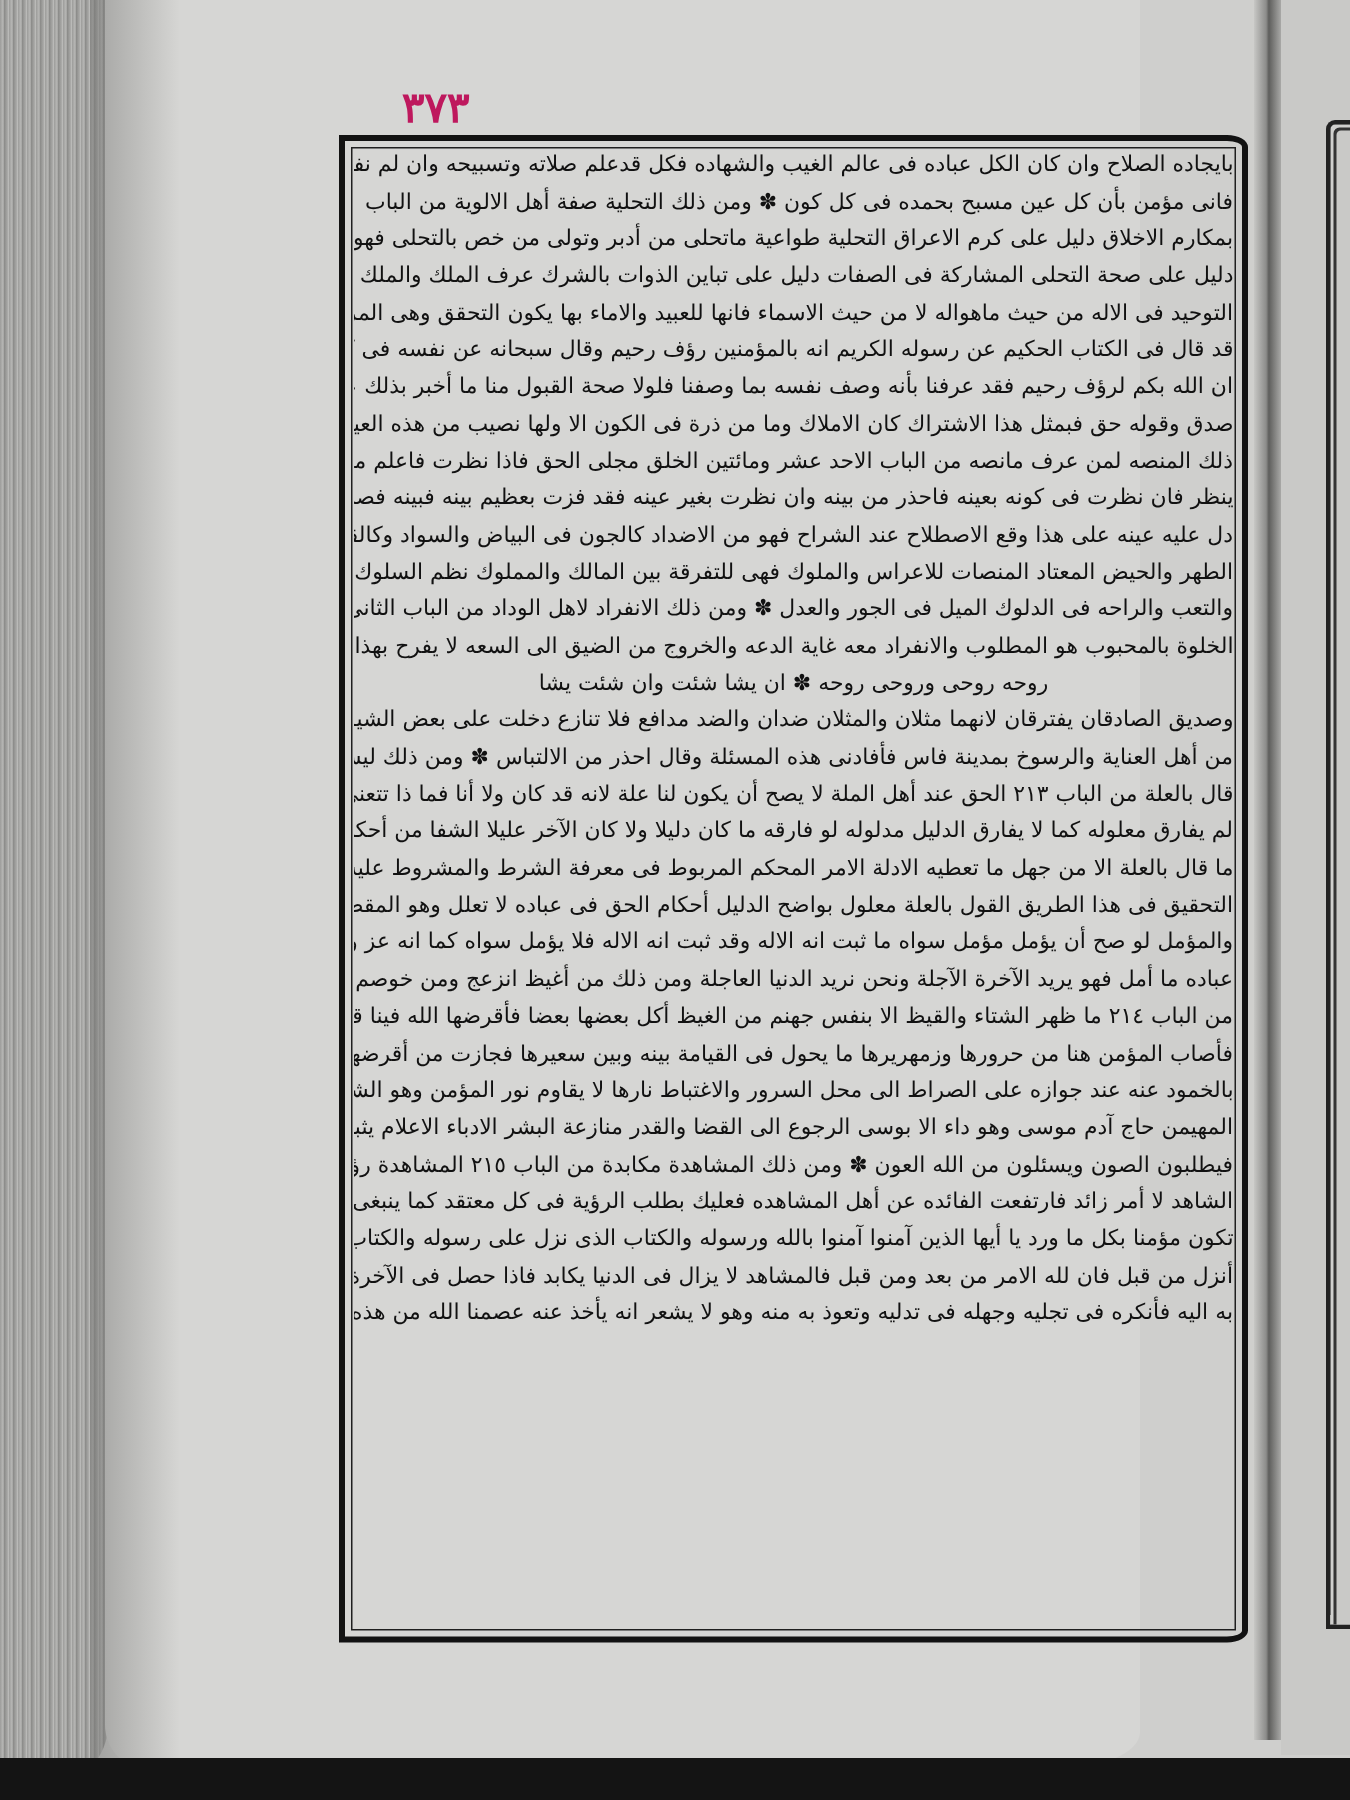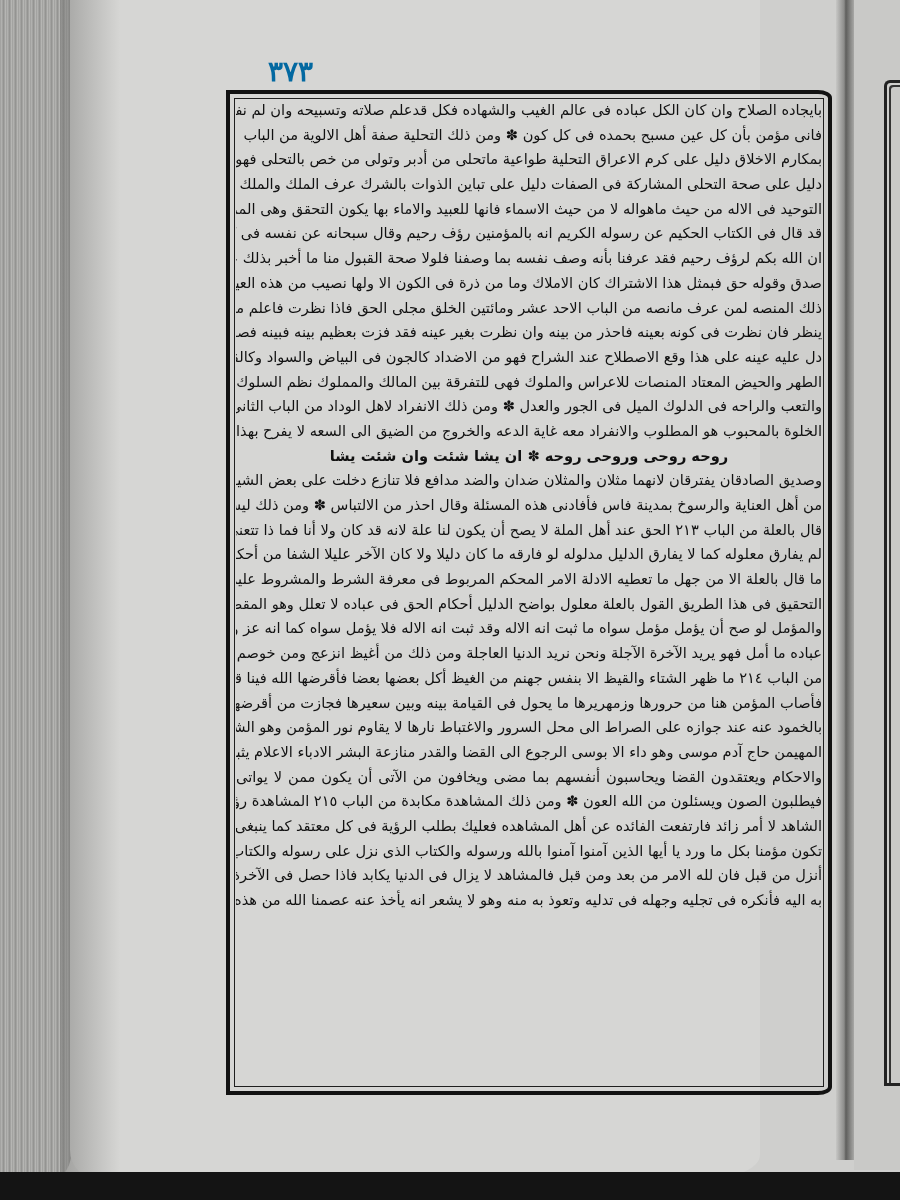--- a/index.html
+++ b/index.html
@@ -76,21 +76,21 @@
       border-top-left-radius: 6px;
       box-shadow: inset 3px 3px 0 -1px #cfcfcd, inset 4px 4px 0 0 #333;
     }
     .page-number {
       position: absolute;
       left: 268px;
       top: 55px;
       font-family: "DejaVu Serif", serif;
       font-weight: bold;
       font-size: 28px;
-      color: #0369a1;
+      color: #be185d;
       letter-spacing: 1px;
     }
     .frame {
       position: absolute;
       left: 226px;
       top: 90px;
       width: 606px;
       height: 1005px;
       border: 4px solid #121212;
       border-top-right-radius: 14px 8px;
@@ -119,21 +119,20 @@
       overflow: hidden;
       text-align: justify;
       text-align-last: justify;
     }
     .line.last {
       text-align-last: right;
     }
     .line.centered {
       text-align: center;
       text-align-last: center;
-      font-weight: bold;
     }
   </style>
 </head>
 <body>
 
 <div class="scan">
   <div class="fore-edge"></div>
   <div class="page"></div>
   <div class="fore-edge-shade"></div>
   <div class="gutter"></div>
@@ -168,20 +167,19 @@
     <div class="line">قال بالعلة من الباب ٢١٣ الحق عند أهل الملة لا يصح أن يكون لنا علة لانه قد كان ولا أنا فما ذا تتعنى من كان علة</div>
     <div class="line">لم يفارق معلوله كما لا يفارق الدليل مدلوله لو فارقه ما كان دليلا ولا كان الآخر عليلا الشفا من أحكام العلل فى الازل</div>
     <div class="line">ما قال بالعلة الا من جهل ما تعطيه الادلة الامر المحكم المربوط فى معرفة الشرط والمشروط عليه اعتمد أهل</div>
     <div class="line">التحقيق فى هذا الطريق القول بالعلة معلول بواضح الدليل أحكام الحق فى عباده لا تعلل وهو المقصود بالمهم</div>
     <div class="line">والمؤمل لو صح أن يؤمل مؤمل سواه ما ثبت انه الاله وقد ثبت انه الاله فلا يؤمل سواه كما انه عز وجل قد أمل من</div>
     <div class="line">عباده ما أمل فهو يريد الآخرة الآجلة ونحن نريد الدنيا العاجلة ومن ذلك من أغيظ انزعج ومن خوصم احتج</div>
     <div class="line">من الباب ٢١٤ ما ظهر الشتاء والقيظ الا بنفس جهنم من الغيظ أكل بعضها بعضا فأقرضها الله فينا قرضا</div>
     <div class="line">فأصاب المؤمن هنا من حرورها وزمهريرها ما يحول فى القيامة بينه وبين سعيرها فجازت من أقرضها فى الدنيا</div>
     <div class="line">بالخمود عنه عند جوازه على الصراط الى محل السرور والاغتباط نارها لا يقاوم نور المؤمن وهو الشاهد العدل</div>
     <div class="line">المهيمن حاج آدم موسى وهو داء الا بوسى الرجوع الى القضا والقدر منازعة البشر الادباء الاعلام يثبتون القضايا</div>
-    <div class="line">والاحكام ويعتقدون القضا ويحاسبون أنفسهم بما مضى ويخافون من الآتى أن يكون ممن لا يواتى</div>
     <div class="line">فيطلبون الصون ويسئلون من الله العون ✽ ومن ذلك المشاهدة مكابدة من الباب ٢١٥ المشاهدة رؤية</div>
     <div class="line">الشاهد لا أمر زائد فارتفعت الفائده عن أهل المشاهده فعليك بطلب الرؤية فى كل معتقد كما ينبغى لك أن</div>
     <div class="line">تكون مؤمنا بكل ما ورد يا أيها الذين آمنوا آمنوا بالله ورسوله والكتاب الذى نزل على رسوله والكتاب الذى</div>
     <div class="line">أنزل من قبل فان لله الامر من بعد ومن قبل فالمشاهد لا يزال فى الدنيا يكابد فاذا حصل فى الآخرة بين يديه رد ما جاء</div>
     <div class="line">به اليه فأنكره فى تجليه وجهله فى تدليه وتعوذ به منه وهو لا يشعر انه يأخذ عنه عصمنا الله من هذه الجهاله</div>
   </div>
 </div>
 
 </body></html>

